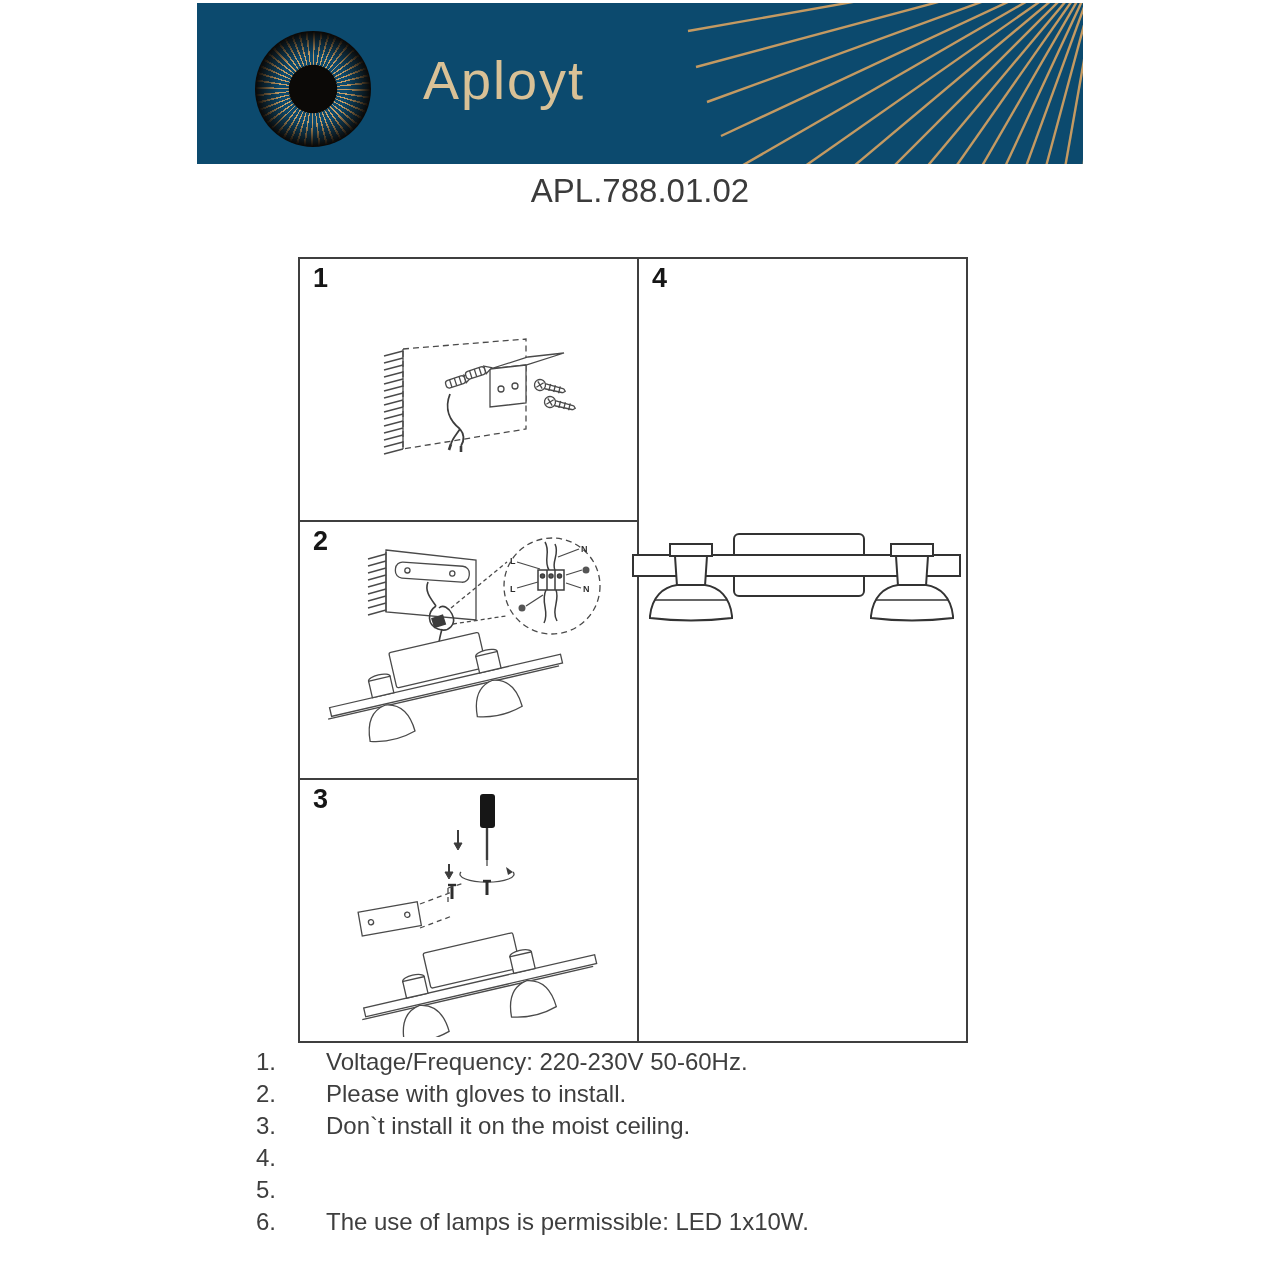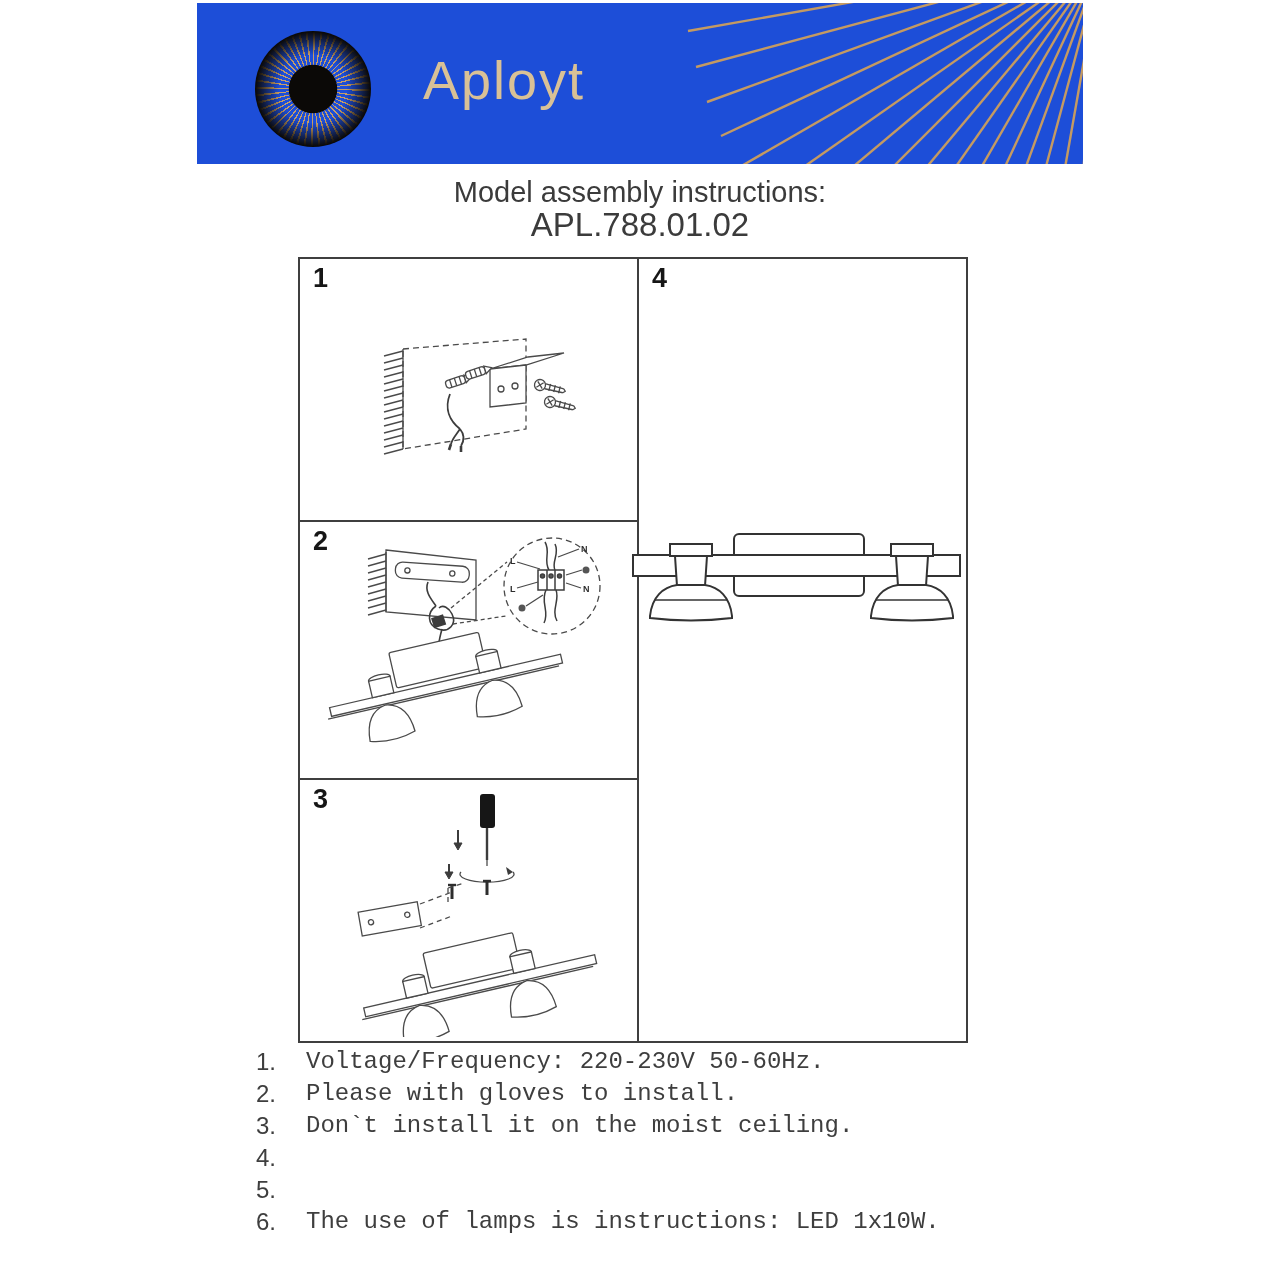--- a/index.html
+++ b/index.html
@@ -3,21 +3,21 @@
 <meta charset="utf-8">
 <style>
   html,body{margin:0;padding:0;}
   body{
     width:1280px;height:1280px;position:relative;background:#ffffff;
     font-family:"Liberation Sans", sans-serif;color:#3d3d3d;overflow:hidden;
   }
   
   .banner{
     position:absolute;left:197px;top:3px;width:886px;height:161px;
-    background:#1d4ed8;overflow:hidden;text-align:center;
+    background:#0c4a6e;overflow:hidden;text-align:center;
   }
   .sunburst{
     position:absolute;left:58px;top:28px;width:116px;height:116px;border-radius:50%;
     background:
       radial-gradient(circle closest-side, #0b0907 0 41%, rgba(11,9,7,0) 42.5%),
       radial-gradient(circle closest-side, rgba(11,9,7,0) 58%, #0b0907 99%),
       repeating-conic-gradient(#c79e66 0 2.2deg, rgba(11,9,7,0) 2.2deg 7.5deg);
   }
   .brand{
     position:absolute;left:226px;top:50px;font-size:54px;line-height:1;
@@ -38,21 +38,21 @@
   .c4{left:339px;top:0;width:327px;height:782px;overflow:visible;}
   .stepnum{position:absolute;left:13px;top:4px;font-size:27px;font-weight:bold;color:#161616;}
   .illus{position:absolute;left:0;top:0;}
   .ln{stroke:#4a4a4a;fill:none;stroke-width:1.3;}
   .lnw{stroke:#4a4a4a;fill:#ffffff;stroke-width:1.3;}
   .lbl{font-size:9px;font-weight:bold;fill:#2d2d2d;font-family:"Liberation Sans",sans-serif;}
   
   .list{position:absolute;left:256px;top:1046px;width:780px;}
   .li{display:flex;font-size:24px;line-height:32px;color:#3e3e3e;}
   .li-num{width:34px;flex:0 0 34px;}
-  .li-text{margin-left:16px;font-family:Liberation Mono, monospace;}
+  .li-text{margin-left:36px;}
 </style>
 </head>
 <body>
 
 <div class="banner">
   <div class="sunburst"></div>
   <div class="brand">Aployt</div>
   <svg class="banner-rays" viewBox="0 0 886 161">
     <g stroke="#c49a62" stroke-width="2.4">
       <line x1="905" y1="-45" x2="868" y2="373"></line>
@@ -69,21 +69,20 @@
       <line x1="905" y1="-45" x2="541" y2="165"></line>
       <line x1="905" y1="-45" x2="524" y2="133"></line>
       <line x1="905" y1="-45" x2="510" y2="99"></line>
       <line x1="905" y1="-45" x2="499" y2="64"></line>
       <line x1="905" y1="-45" x2="491" y2="28"></line>
     </g>
   </svg>
 </div>
 
 <div class="title-wrap">
-  <div class="title-line1">Model assembly instructions:</div>
   <div class="title-line2">APL.788.01.02</div>
 </div>
 
 <div class="grid">
 
   <div class="cell c1">
     <div class="stepnum">1</div>
     <svg class="illus" width="337" height="259" viewBox="0 0 337 259">
       <g class="ln">
         <line x1="84" y1="97" x2="103" y2="92"></line>
@@ -311,15 +310,15 @@
     <span class="li-text">Don`t install it on the moist ceiling.</span>
   </div>
   <div class="li">
     <span class="li-num">4.</span>
   </div>
   <div class="li">
     <span class="li-num">5.</span>
   </div>
   <div class="li">
     <span class="li-num">6.</span>
-    <span class="li-text">The use of lamps is instructions: LED 1x10W.</span>
+    <span class="li-text">The use of lamps is permissible: LED 1x10W.</span>
   </div>
 </div>
 
 </body></html>

